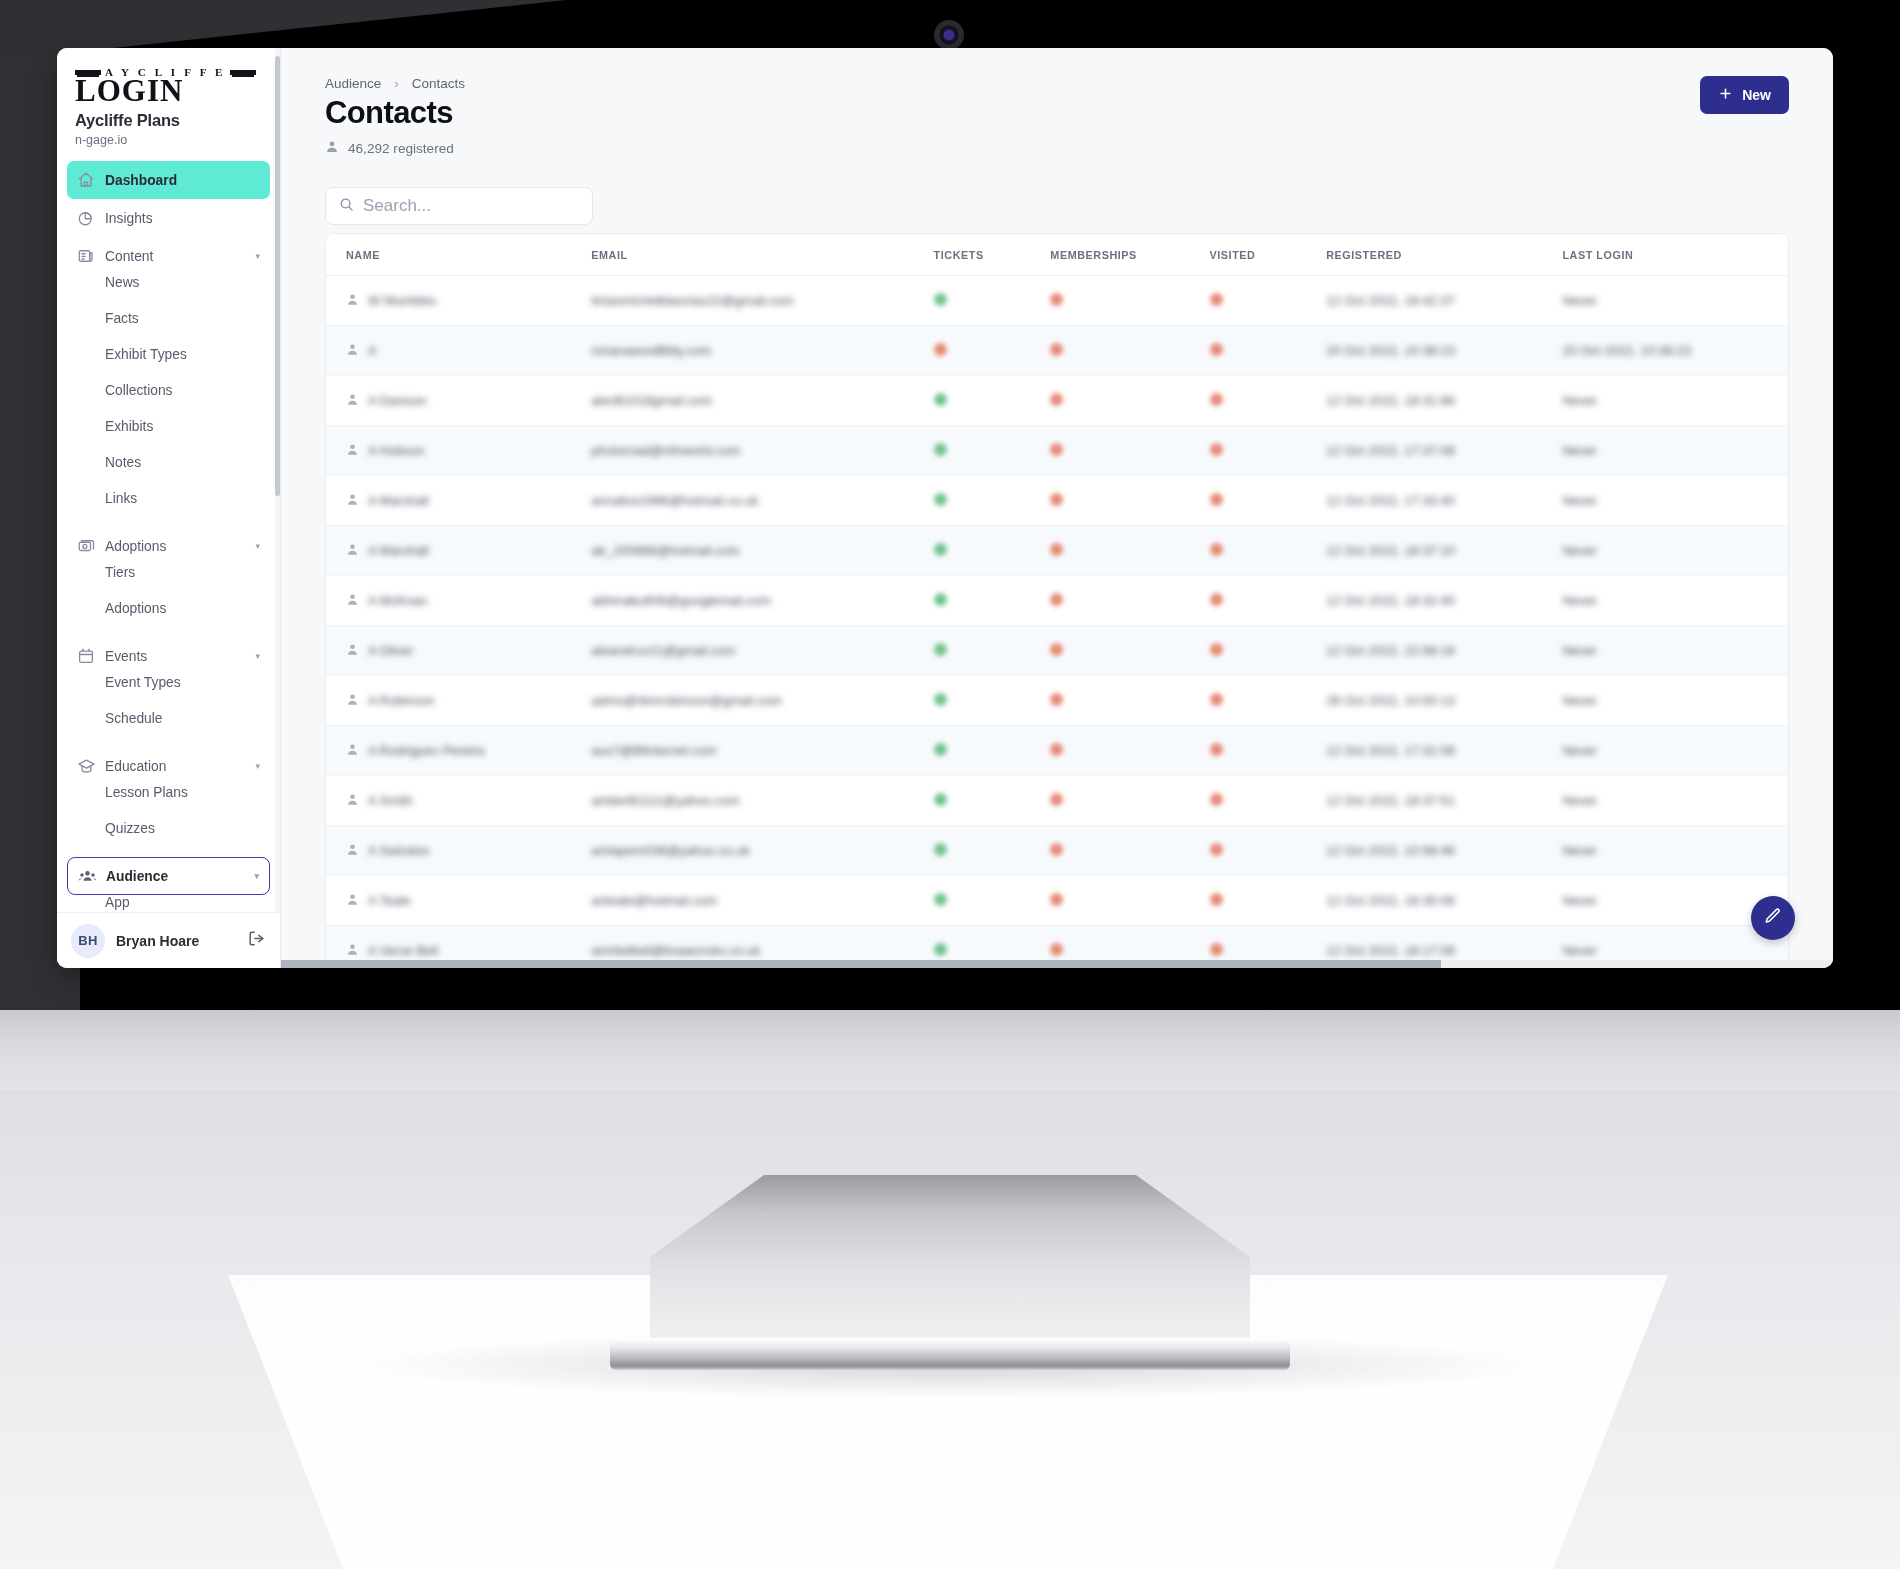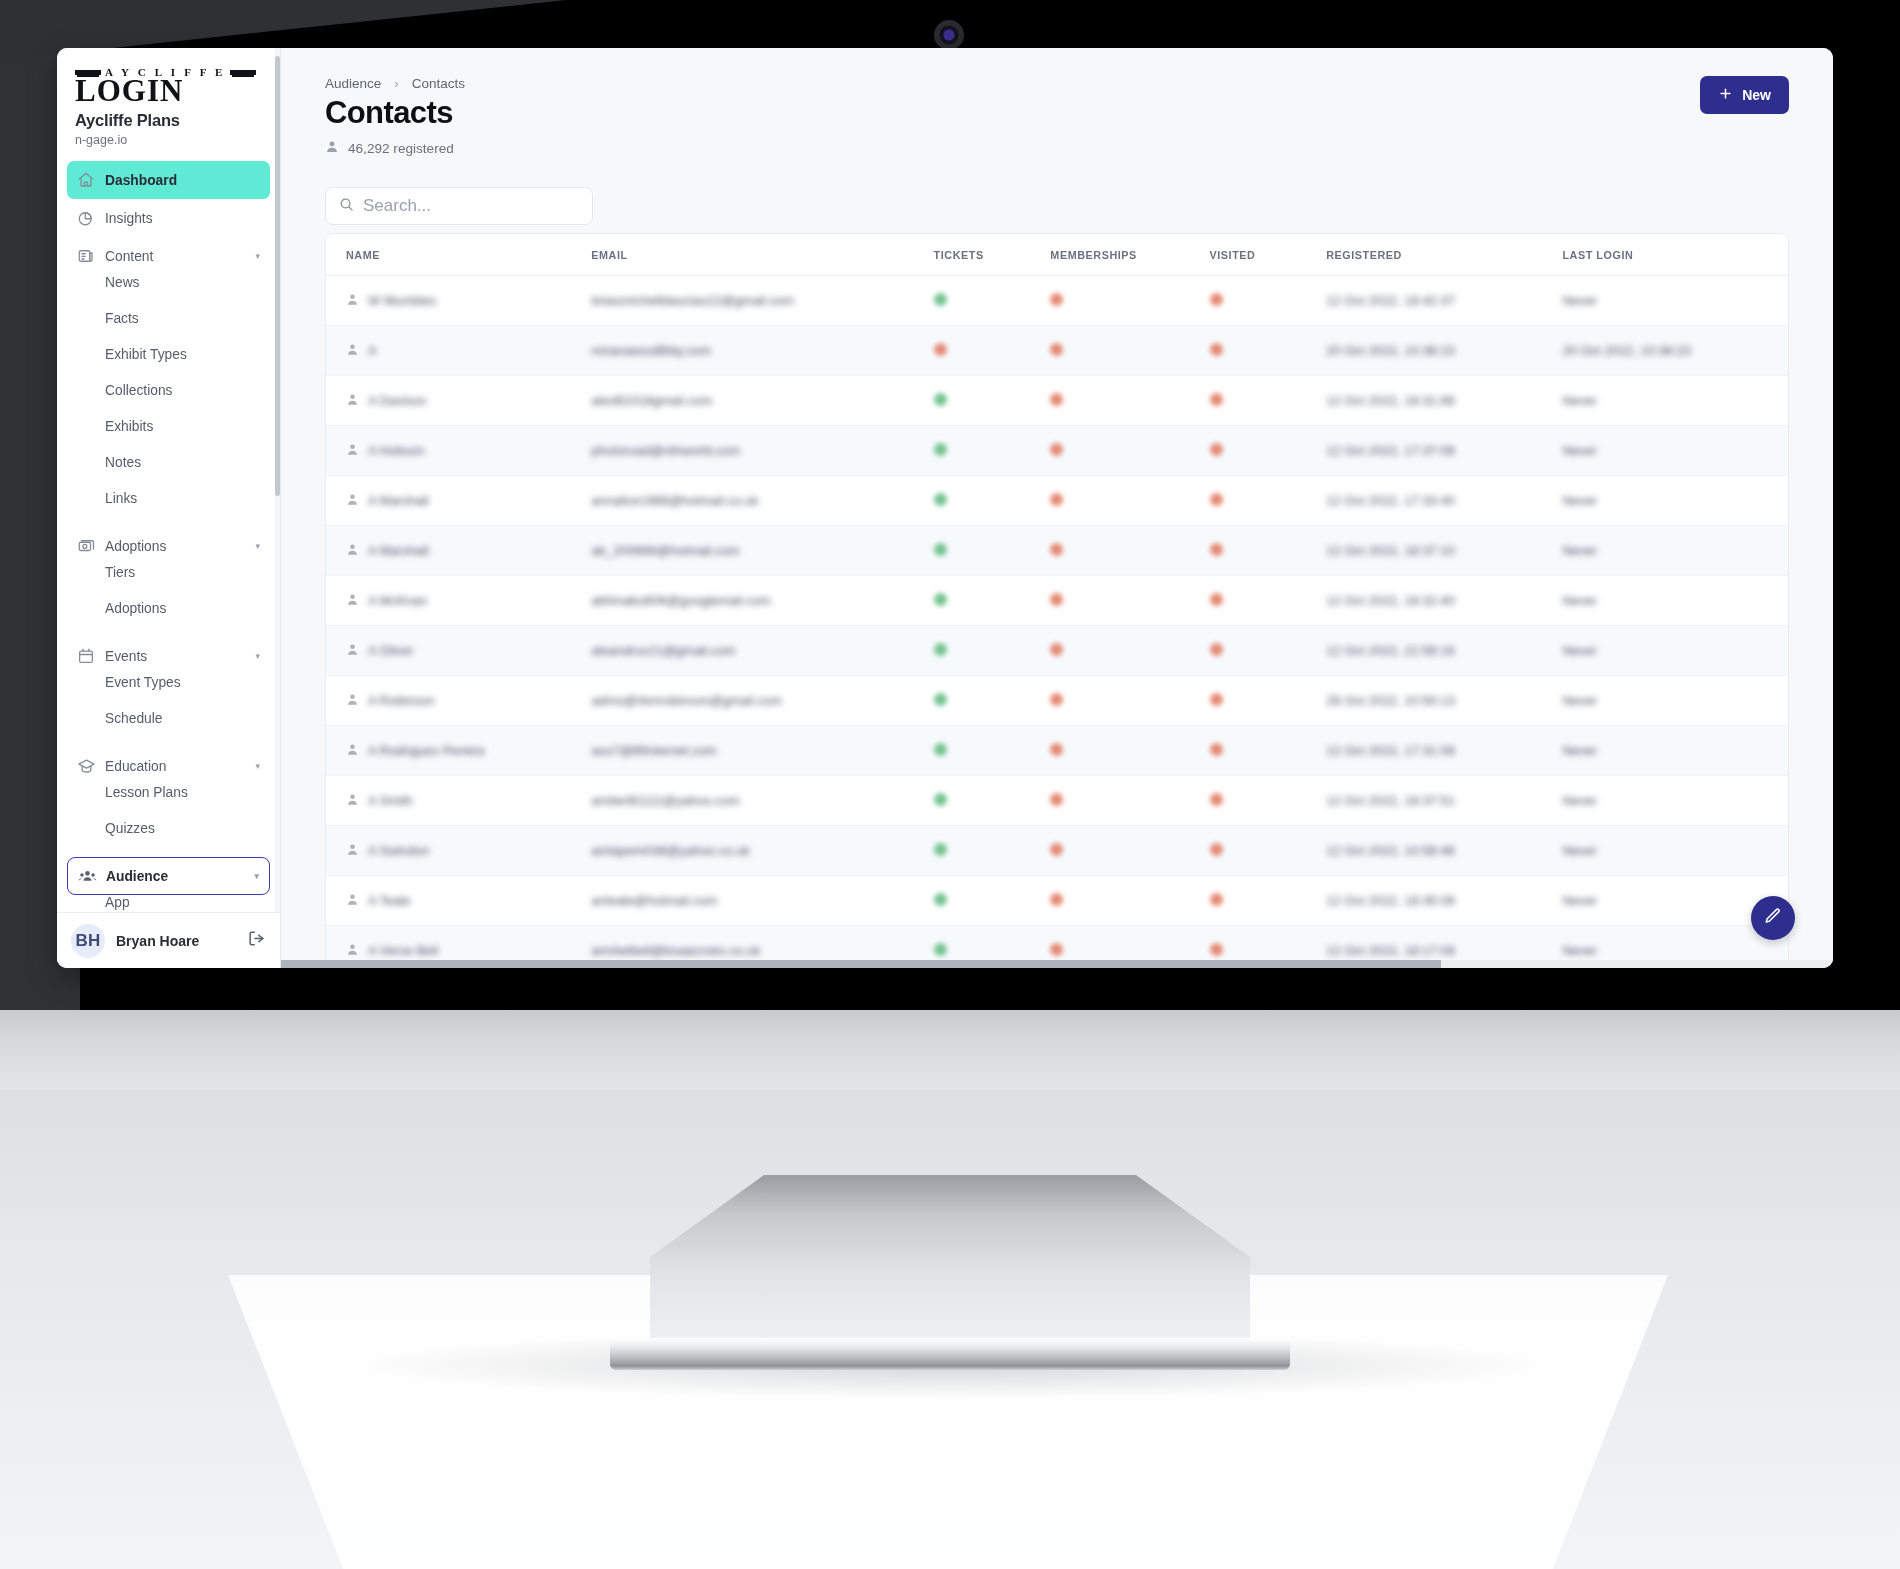--- a/index.html
+++ b/index.html
@@ -159,21 +159,21 @@
     height: 56px;
     display: flex; align-items: center;
     padding: 0 14px;
     gap: 11px;
     background: #fff;
   }
   .avatar {
     width: 34px; height: 34px; border-radius: 50%;
     background: #e6ecfa; color: #3e4b74;
     display:flex;align-items:center;justify-content:center;
-    font-size: 17px; font-weight: 700; letter-spacing: .3px;
+    font-size: 13px; font-weight: 700; letter-spacing: .3px;
   }
   .uname { font-size: 14px; color: #2b2d36; font-weight: 600; flex: 1 1 auto; }
 
   
   #main {
     flex: 1 1 auto;
     background: #f7f8fa;
     position: relative;
     overflow: hidden;
   }

